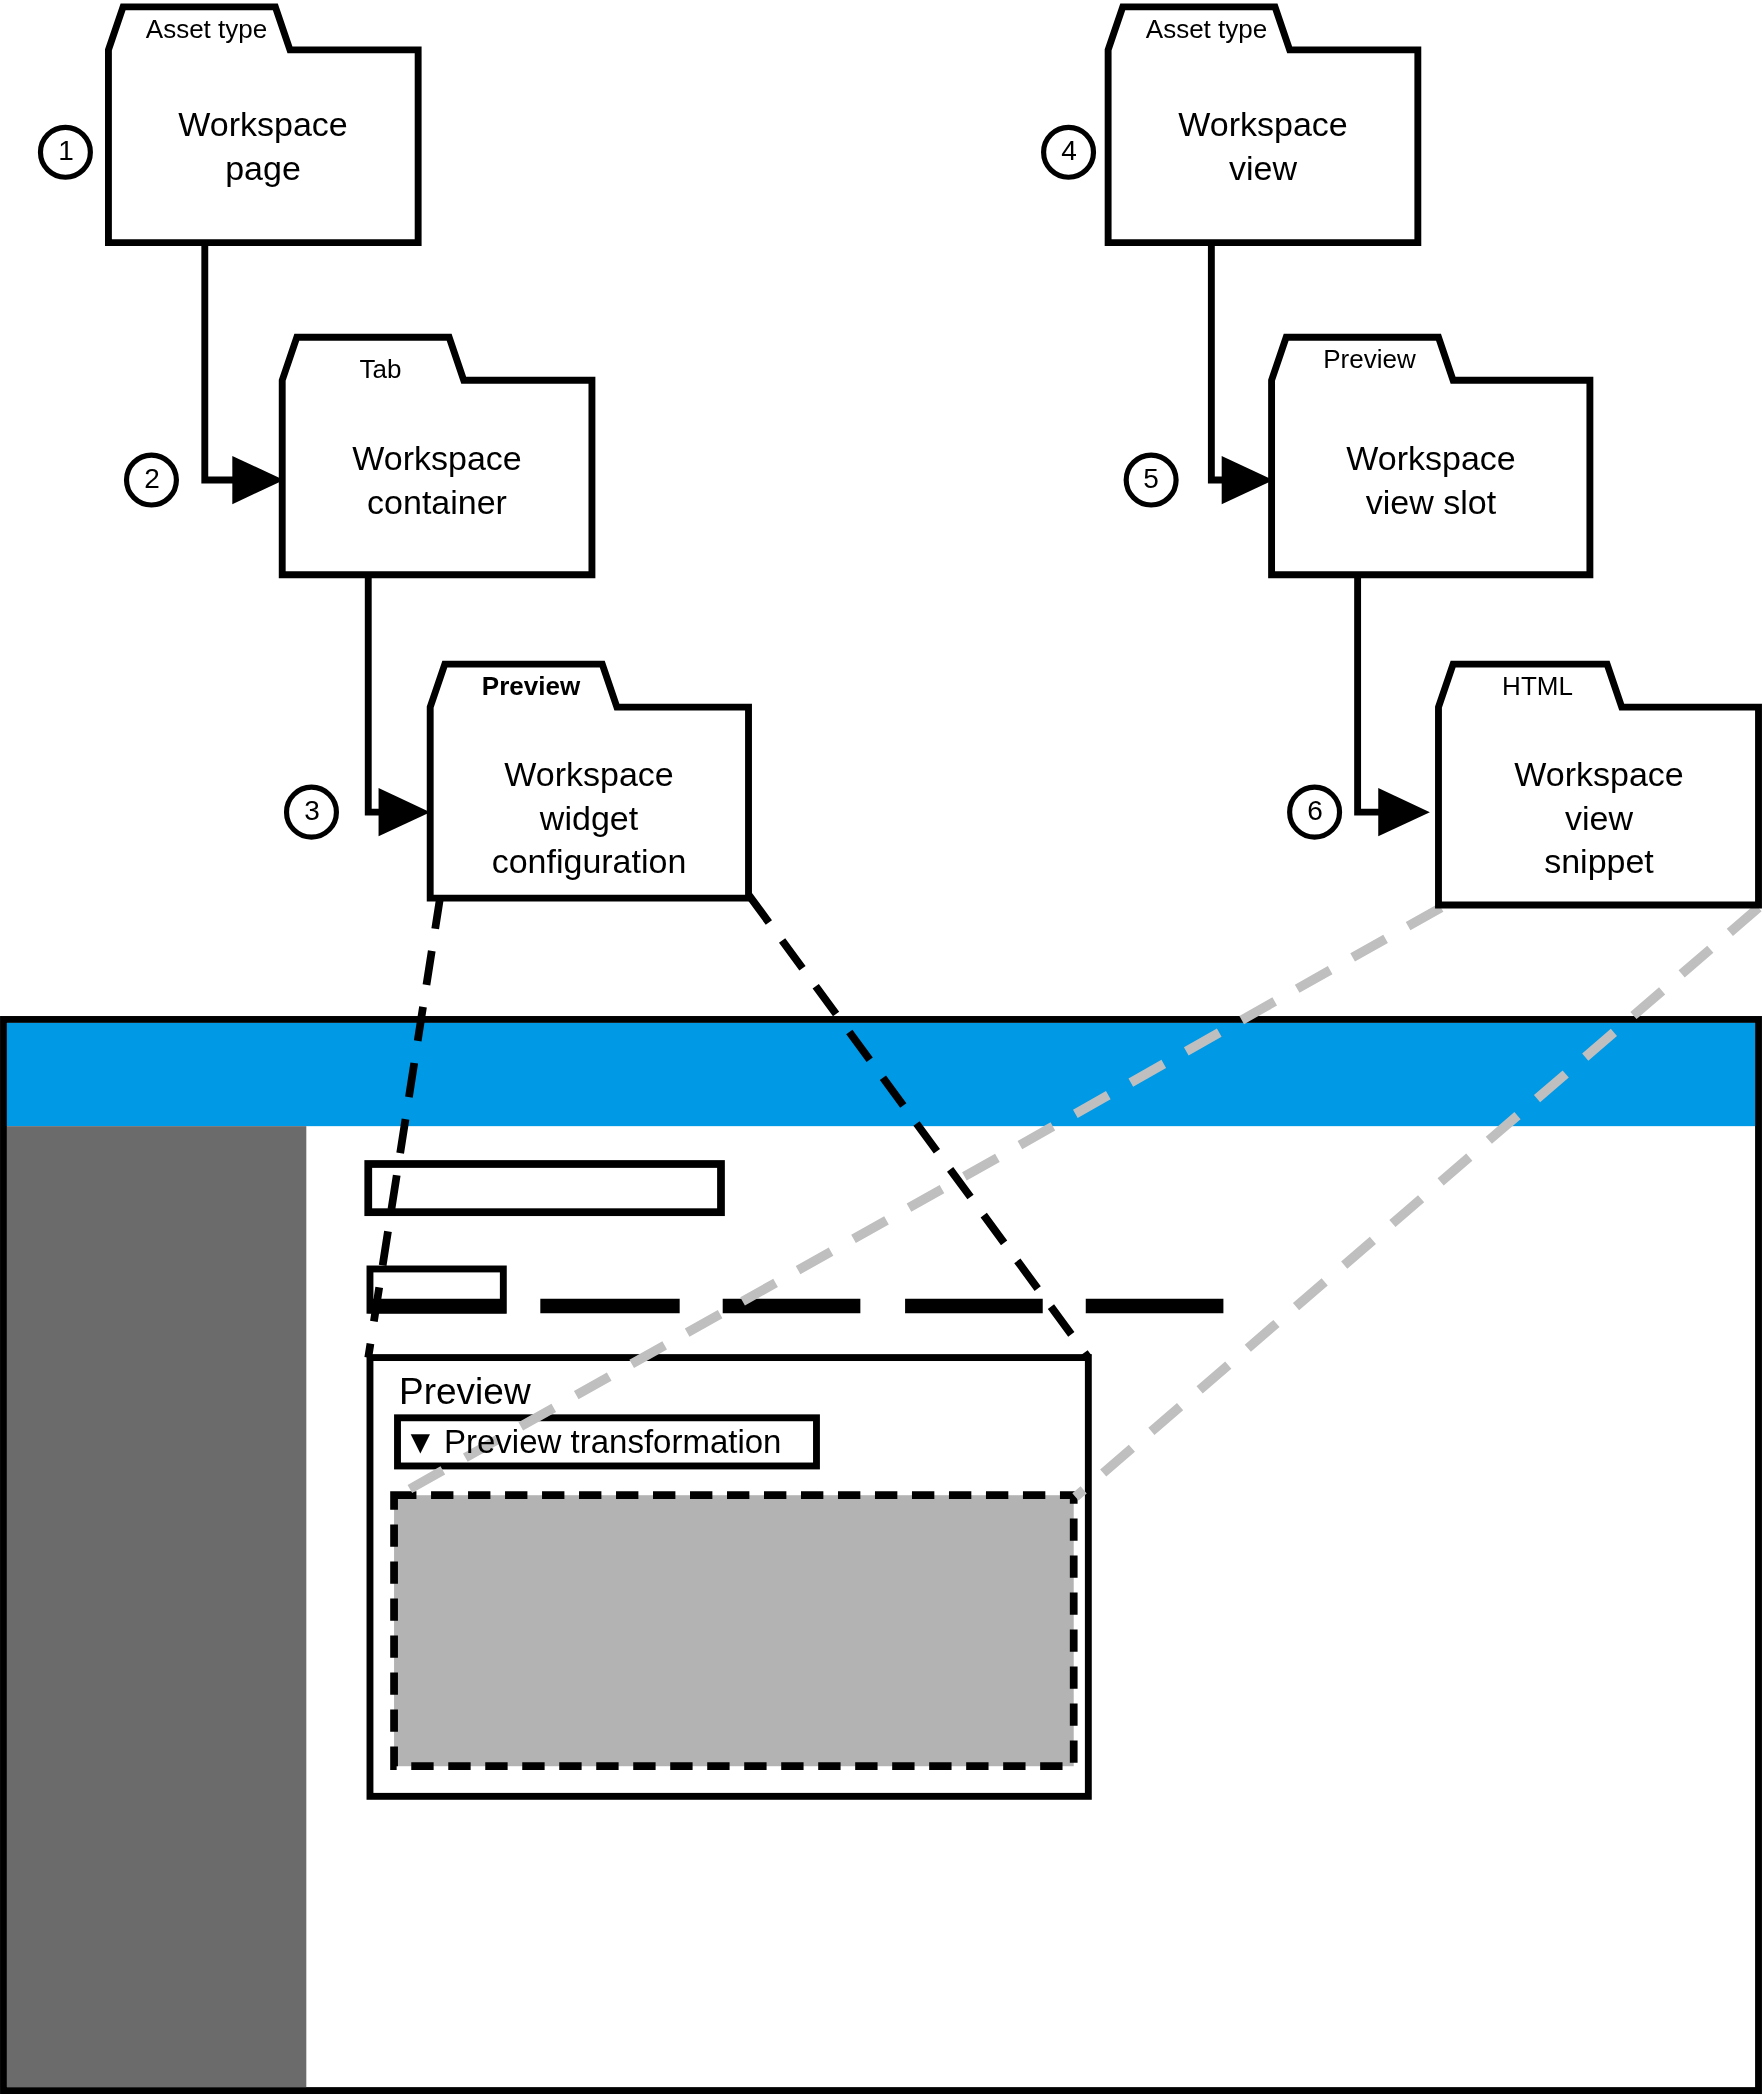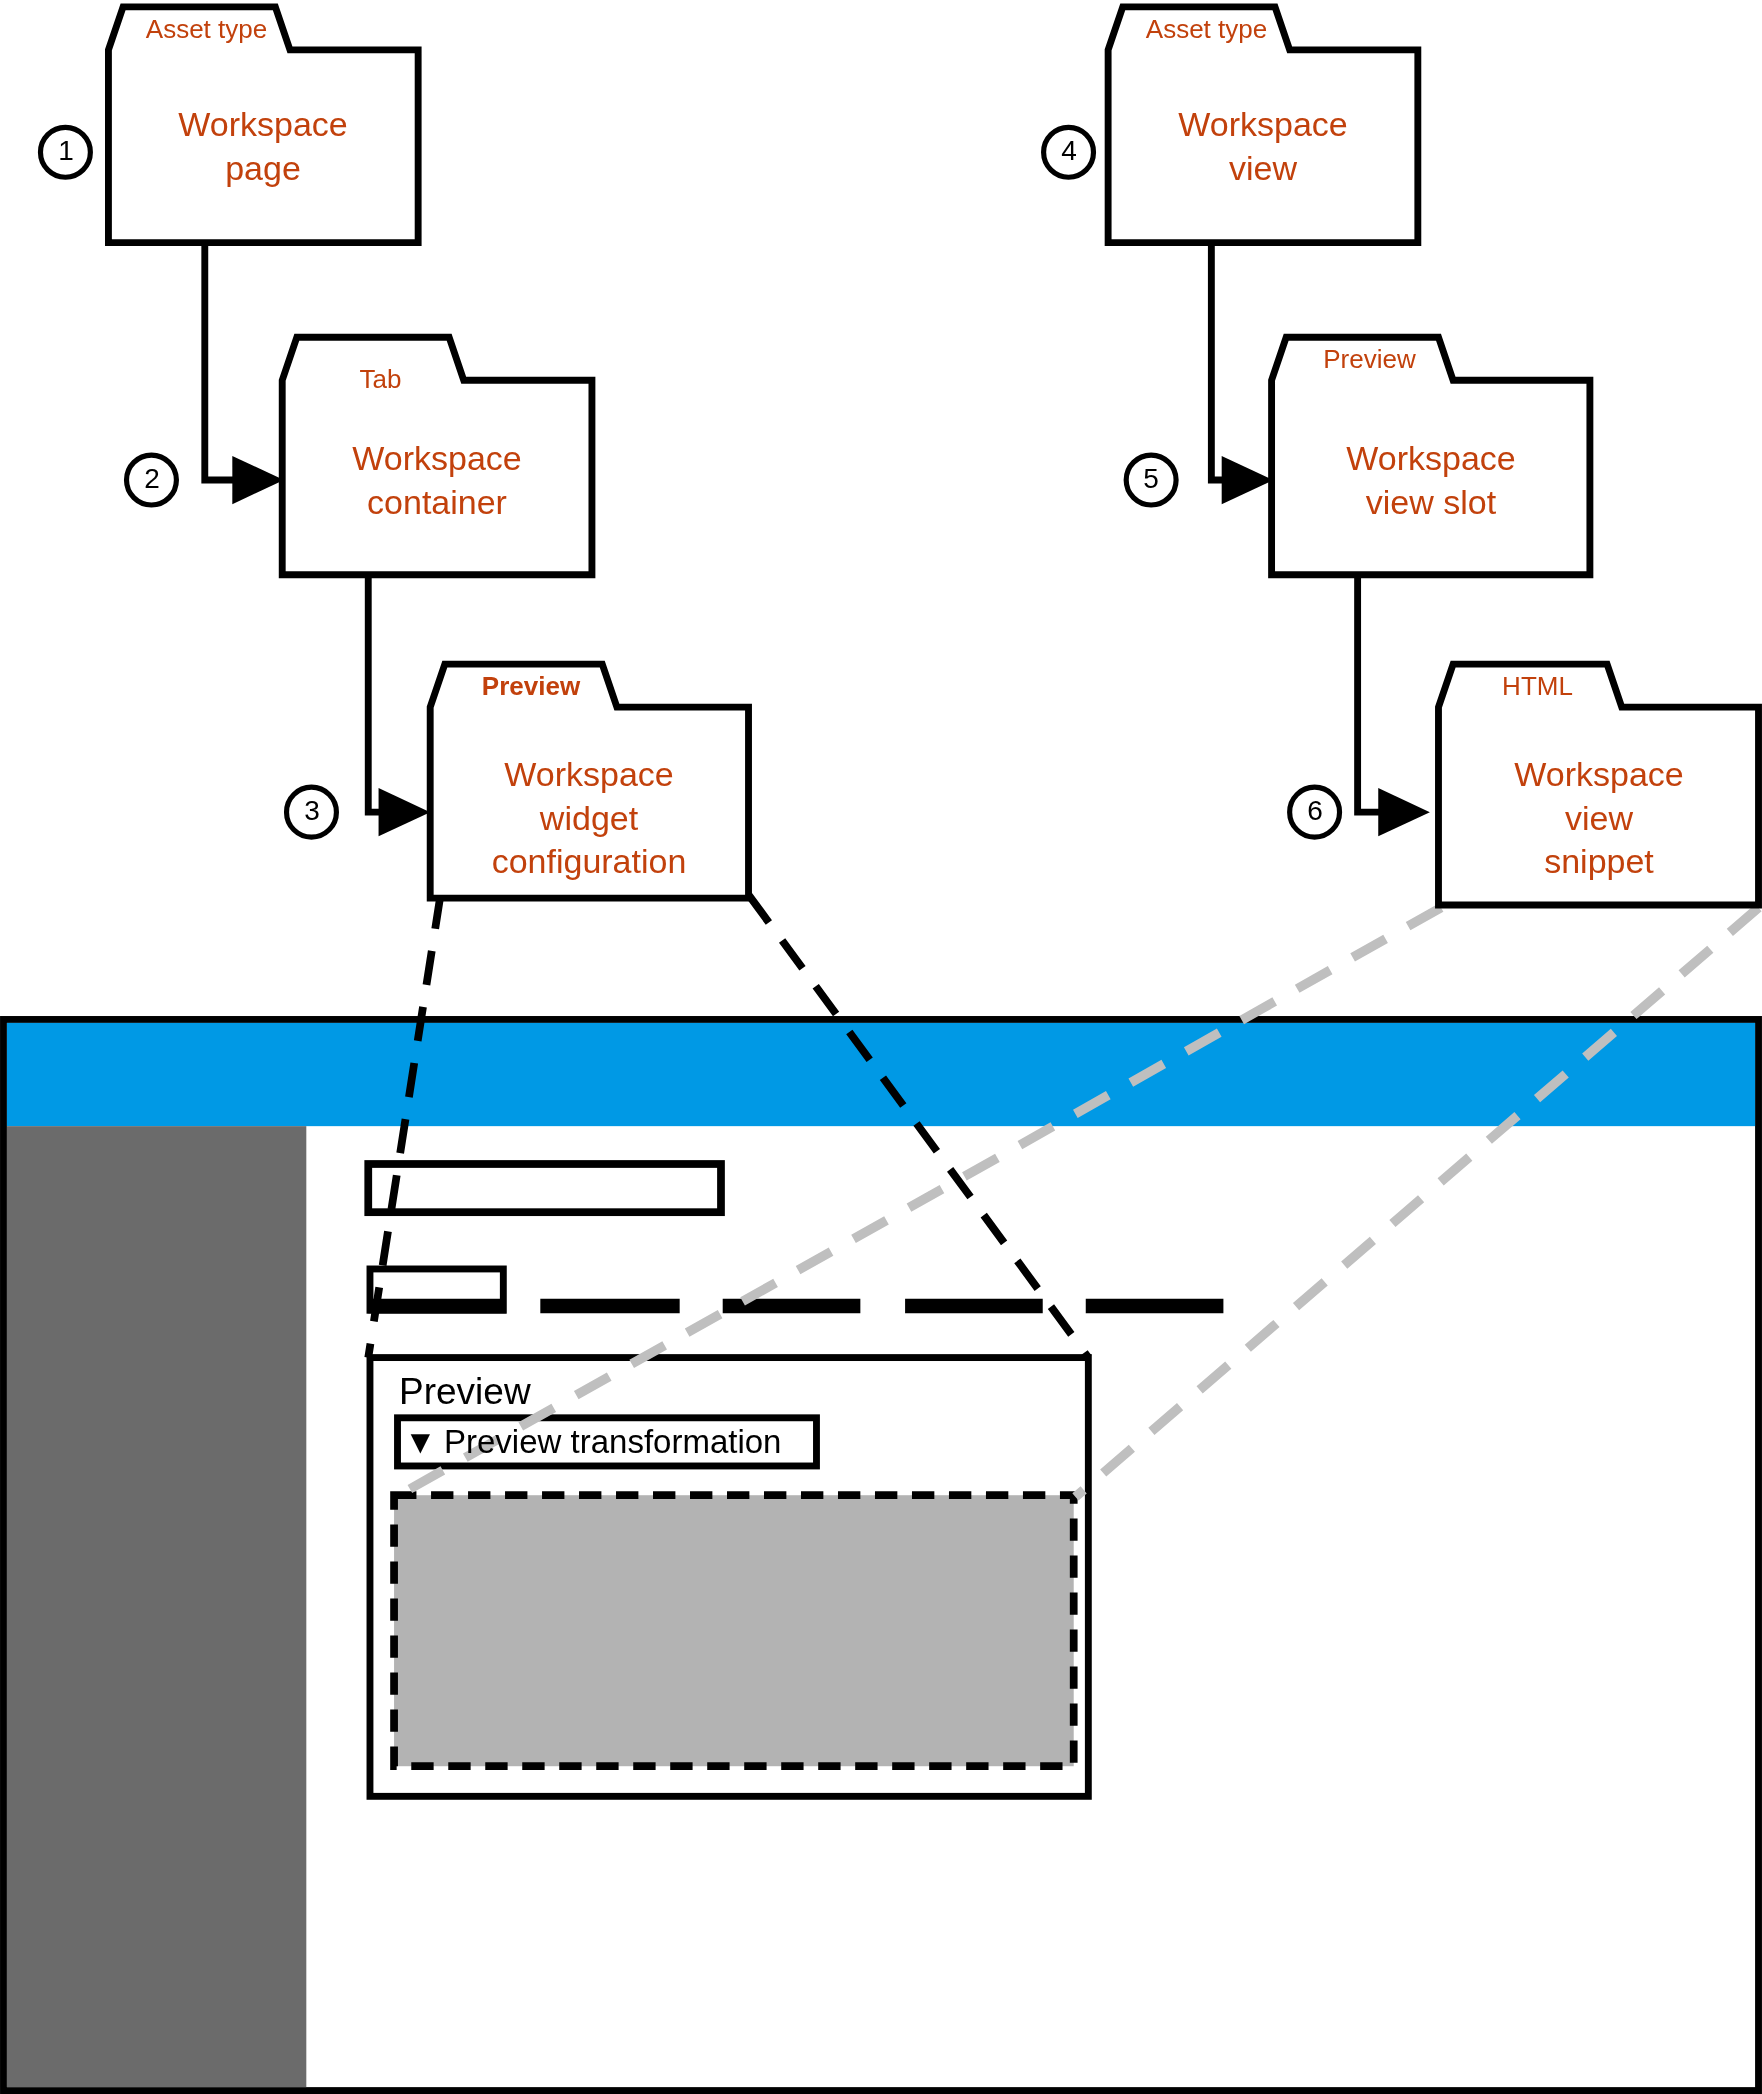--- a/index.html
+++ b/index.html
@@ -1,20 +1,20 @@
 <!DOCTYPE html>
 <html style="font-size:13.8px"><head>
 <meta charset="utf-8">
 <style>
   html,body{margin:0;padding:0;background:#ffffff;}
   body{font-family:"Liberation Sans","DejaVu Sans",sans-serif;}
   #stage{position:relative;width:1762px;height:2094px;background:#fff;overflow:hidden;}
   #vec{position:absolute;left:0;top:0;width:1762px;height:2094px;}
   .node-label{
-    position:absolute;text-align:center;color:#c2410c;
+    position:absolute;text-align:center;color:#000000;
     font-family:"Liberation Sans","DejaVu Sans",sans-serif;
     line-height:1.28;white-space:pre-line;pointer-events:none;
   }
   .tab-label{font-size:26px;}
   .tab-label.bold{font-weight:700;}
   .body-label{font-size:34px;}
   .num-label{position:absolute;font-size:28px;text-align:center;color:#000;}
   .mock-text{position:absolute;color:#000;font-family:"Liberation Sans","DejaVu Sans",sans-serif;}
   .preview-title{font-size:37px;}
   .toolbar-text{font-size:33px;}
@@ -119,21 +119,21 @@
   <div class="num-label" style="left:126px;top:463px;width:52px;">2</div>
   <div class="num-label" style="left:286px;top:795px;width:52px;">3</div>
   <div class="num-label" style="left:1043px;top:135px;width:52px;">4</div>
   <div class="num-label" style="left:1125px;top:463px;width:52px;">5</div>
   <div class="num-label" style="left:1289px;top:795px;width:52px;">6</div>
 
   <div class="node-label tab-label" style="left:123px;top:13px;width:167px;">Asset type</div>
   <div class="node-label body-label" style="left:108px;top:103px;width:310px;">Workspace
 page</div>
 
-  <div class="node-label tab-label" style="left:297px;top:363px;width:167px;">Tab</div>
+  <div class="node-label tab-label" style="left:297px;top:353px;width:167px;">Tab</div>
   <div class="node-label body-label" style="left:282px;top:437px;width:310px;">Workspace
 container</div>
 
   <div class="node-label tab-label bold" style="left:445px;top:670px;width:172px;">Preview</div>
   <div class="node-label body-label" style="left:430px;top:753px;width:318px;">Workspace
 widget
 configuration</div>
 
   <div class="node-label tab-label" style="left:1123px;top:13px;width:167px;">Asset type</div>
   <div class="node-label body-label" style="left:1108px;top:103px;width:310px;">Workspace

